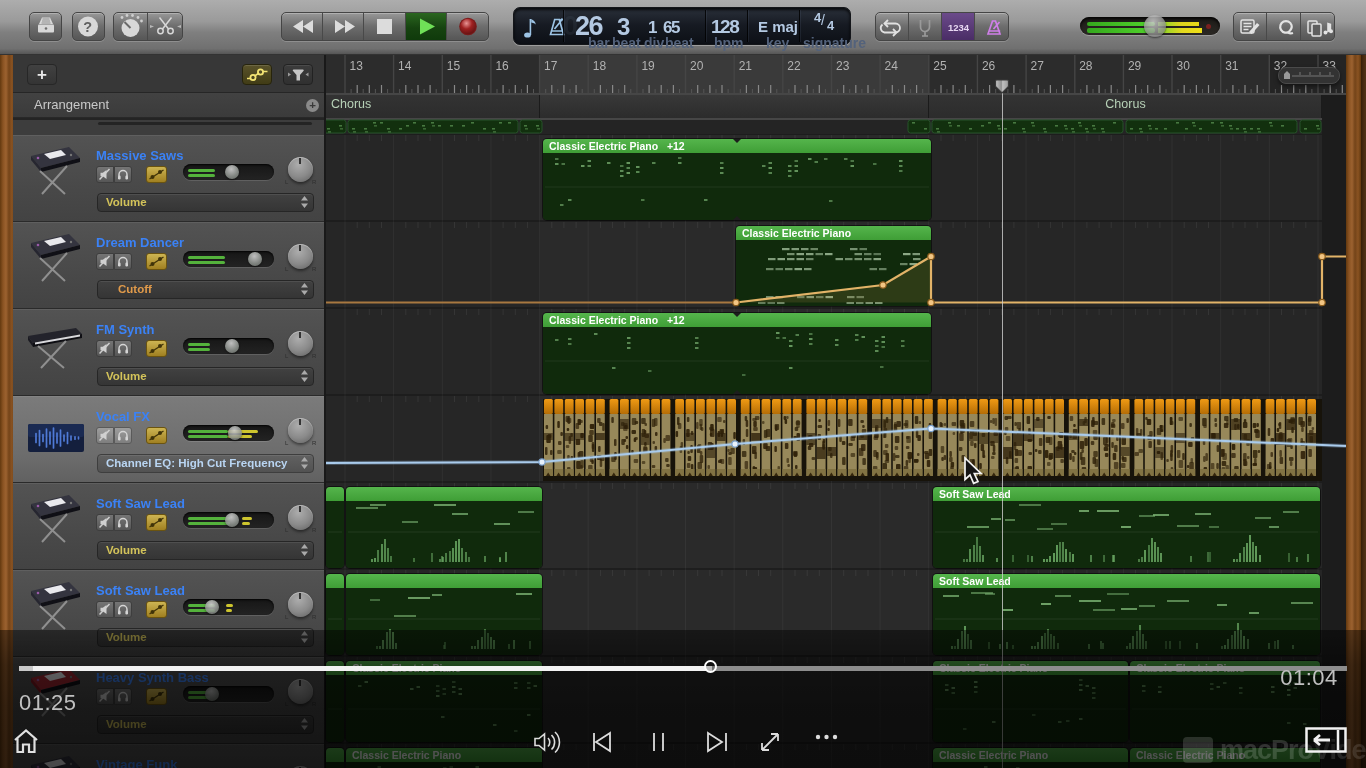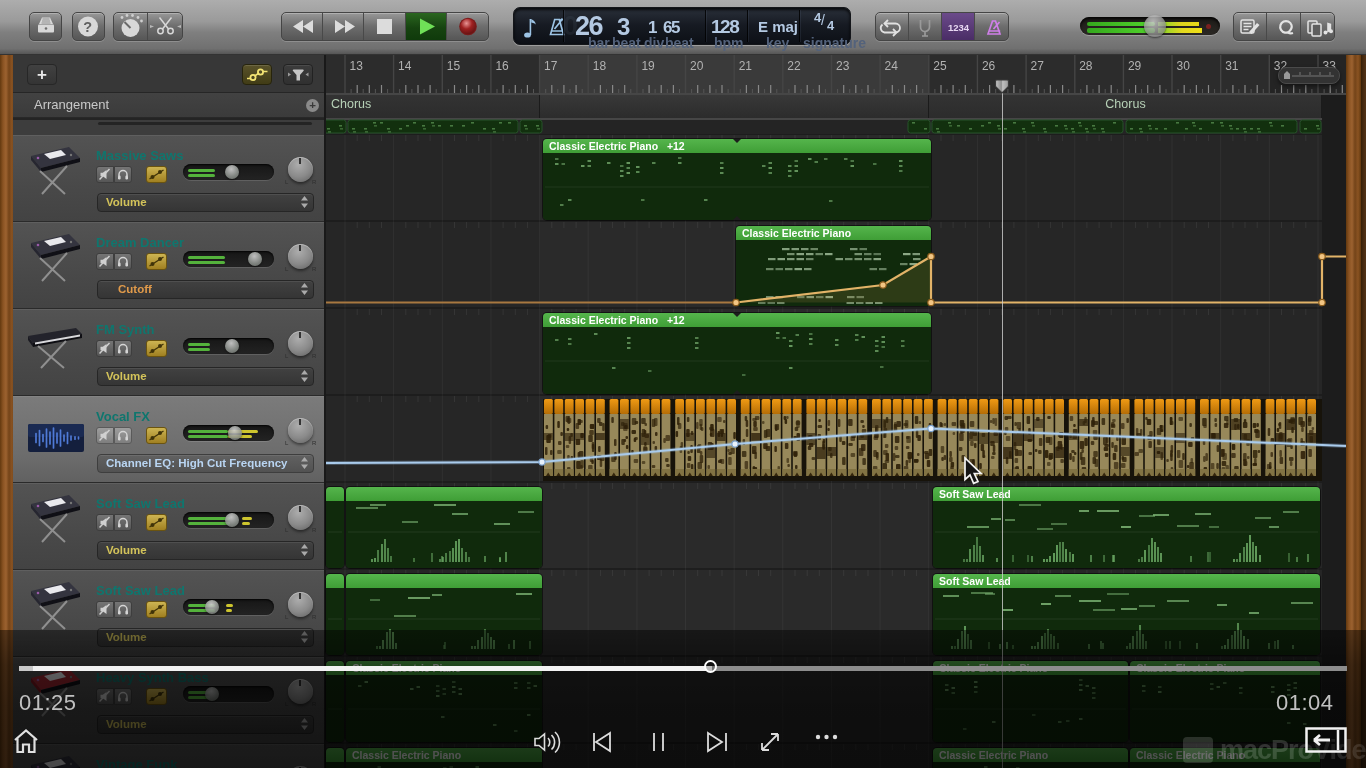--- a/index.html
+++ b/index.html
@@ -14,21 +14,21 @@
 .tcell:last-child{border-right:none;}
 
 #lcd{left:513px;top:7px;width:338px;height:38px;border-radius:7px;background:linear-gradient(#2a303a,#161a22 48%,#0d1016);box-shadow:inset 0 2px 3px rgba(0,0,0,.8), 0 1px 0 rgba(255,255,255,.3);border:1px solid #14161a;}
 .lcdnum{position:absolute;color:#b4c9e2;font-weight:bold;letter-spacing:-1.5px;}
 .lcdlab{position:absolute;color:#53627b;font-size:14px;font-weight:bold;}
 .lcddiv{position:absolute;top:3px;bottom:3px;width:1px;background:rgba(0,0,0,.8);box-shadow:1px 0 0 rgba(120,140,170,.12);}
 
 #panel{left:13px;top:55px;width:312px;height:713px;background:#3c3c3c;}
 .trkhdr{position:absolute;left:13px;width:312px;height:87px;background:linear-gradient(#535353,#484848 65%,#434343);border-bottom:1px solid #2a2a2a;box-shadow:inset 0 1px 0 rgba(255,255,255,.07);}
 .trkhdr.sel{background:linear-gradient(#7b7b7b,#6c6c6c 70%,#616161);}
-.tname{position:absolute;left:83px;top:13px;color:#0f766e;font-size:13px;font-weight:bold;}
+.tname{position:absolute;left:83px;top:13px;color:#3b82f6;font-size:13px;font-weight:bold;}
 .msbtn{position:absolute;top:31px;width:18px;height:17px;background:linear-gradient(#757575,#565656);border:1px solid #3e3e3e;}
 .autobtn{position:absolute;left:146px;top:31px;width:21px;height:17px;border-radius:3px;background:linear-gradient(#cdb452,#a08021);border:1px solid #6b5410;}
 .vslider{position:absolute;left:183px;top:29px;width:91px;height:16px;border-radius:8px;background:linear-gradient(#161616,#232323);box-shadow:inset 0 1px 2px rgba(0,0,0,.9), 0 1px 0 rgba(255,255,255,.12);}
 .vknob{position:absolute;top:1px;width:14px;height:14px;border-radius:50%;background:radial-gradient(circle at 45% 30%,rgba(205,205,205,.92),rgba(140,145,140,.88) 60%,rgba(105,110,105,.85));box-shadow:0 1px 2px rgba(0,0,0,.5);}
 .gbar{position:absolute;height:3px;border-radius:1.5px;background:#54b23c;}
 .ybar{position:absolute;height:3px;border-radius:1.5px;background:#cdc52e;}
 .panknob{position:absolute;left:288px;top:22px;width:25px;height:25px;border-radius:50%;background:radial-gradient(circle at 42% 30%,#adadad,#8a8a8a 55%,#5e5e5e);box-shadow:0 2px 3px rgba(0,0,0,.45), inset 0 1px 1px rgba(255,255,255,.35);}
 .panknob:after{content:"";position:absolute;left:11px;top:1px;width:2px;height:6px;background:#333;}
 .ddown{position:absolute;left:97px;top:58px;width:217px;height:19px;border-radius:4px;background:linear-gradient(#414141,#353535);border:1px solid #262626;box-shadow:inset 0 1px 0 rgba(255,255,255,.08);font-size:11.5px;font-weight:bold;line-height:17px;}
 .ddarr{position:absolute;right:8px;top:3px;width:9px;height:12px;}
@@ -2931,21 +2931,21 @@
     </svg>
 <svg class="abs" style="left:962px;top:456px;" width="22" height="32" viewBox="0 0 22 32">
 <path d="M3 2 L3 23.5 L8 19 L11.6 27.4 L16 25.5 L12.3 17.5 L19 17.5 Z" fill="#151515" stroke="#f2f2f2" stroke-width="1.7"></path>
     </svg>
 <div id="overlay" class="abs"></div>
 <div class="abs" style="left:19px;top:666px;width:693px;height:4.5px;background:#f2f2f2;"></div>
 <div class="abs" style="left:712px;top:666px;width:635px;height:4.5px;background:#8d8d8d;"></div>
 <div class="abs" style="left:19px;top:666px;width:14px;height:4.5px;background:#c9c9c9;"></div>
 <div class="abs" style="left:704px;top:660px;width:13px;height:13px;border:2.5px solid #fff;border-radius:50%;background:rgba(20,20,20,.25);"></div>
 <div class="abs" style="left:19px;top:690px;color:#c0c0c0;font-size:22px;letter-spacing:0.5px;">01:25</div>
-<div class="abs" style="left:1276px;top:690px;width:66px;text-align:left;color:#c0c0c0;font-size:22px;letter-spacing:0.5px;">01:04</div>
+<div class="abs" style="left:1276px;top:665px;width:66px;text-align:center;color:#c0c0c0;font-size:22px;letter-spacing:0.5px;">01:04</div>
 <svg class="abs" style="left:12px;top:727px;" width="28" height="28" viewBox="0 0 28 28">
 <path d="M3 13 L14 3.5 L25 13 M5.5 11 V25 H11 V17.5 H17 V25 H22.5 V11" fill="none" stroke="#e0e0e0" stroke-width="2.2"></path>
     </svg>
 <svg class="abs" style="left:530px;top:726px;" width="310" height="32" viewBox="0 0 310 32">
 <g stroke="#dcdcdc" fill="none" stroke-width="1.8">
 <path d="M5 12.5 h4 l5.5-4.5 v16 l-5.5-4.5 H5 z" fill="none" stroke-width="1.6"></path>
 <path d="M18 12 a6 6 0 0 1 0 8.5 M21.5 9 a10 10 0 0 1 0 14.5 M25 6 a14 14 0 0 1 0 20.5" stroke-width="1.6"></path>
 <path d="M64 7 v18 M80 7 l-14 9 14 9 z"></path>
 <path d="M124 7 v18 M133 7 v18"></path>
 <path d="M178 7 l14 9 -14 9 z M196 7 v18"></path>

